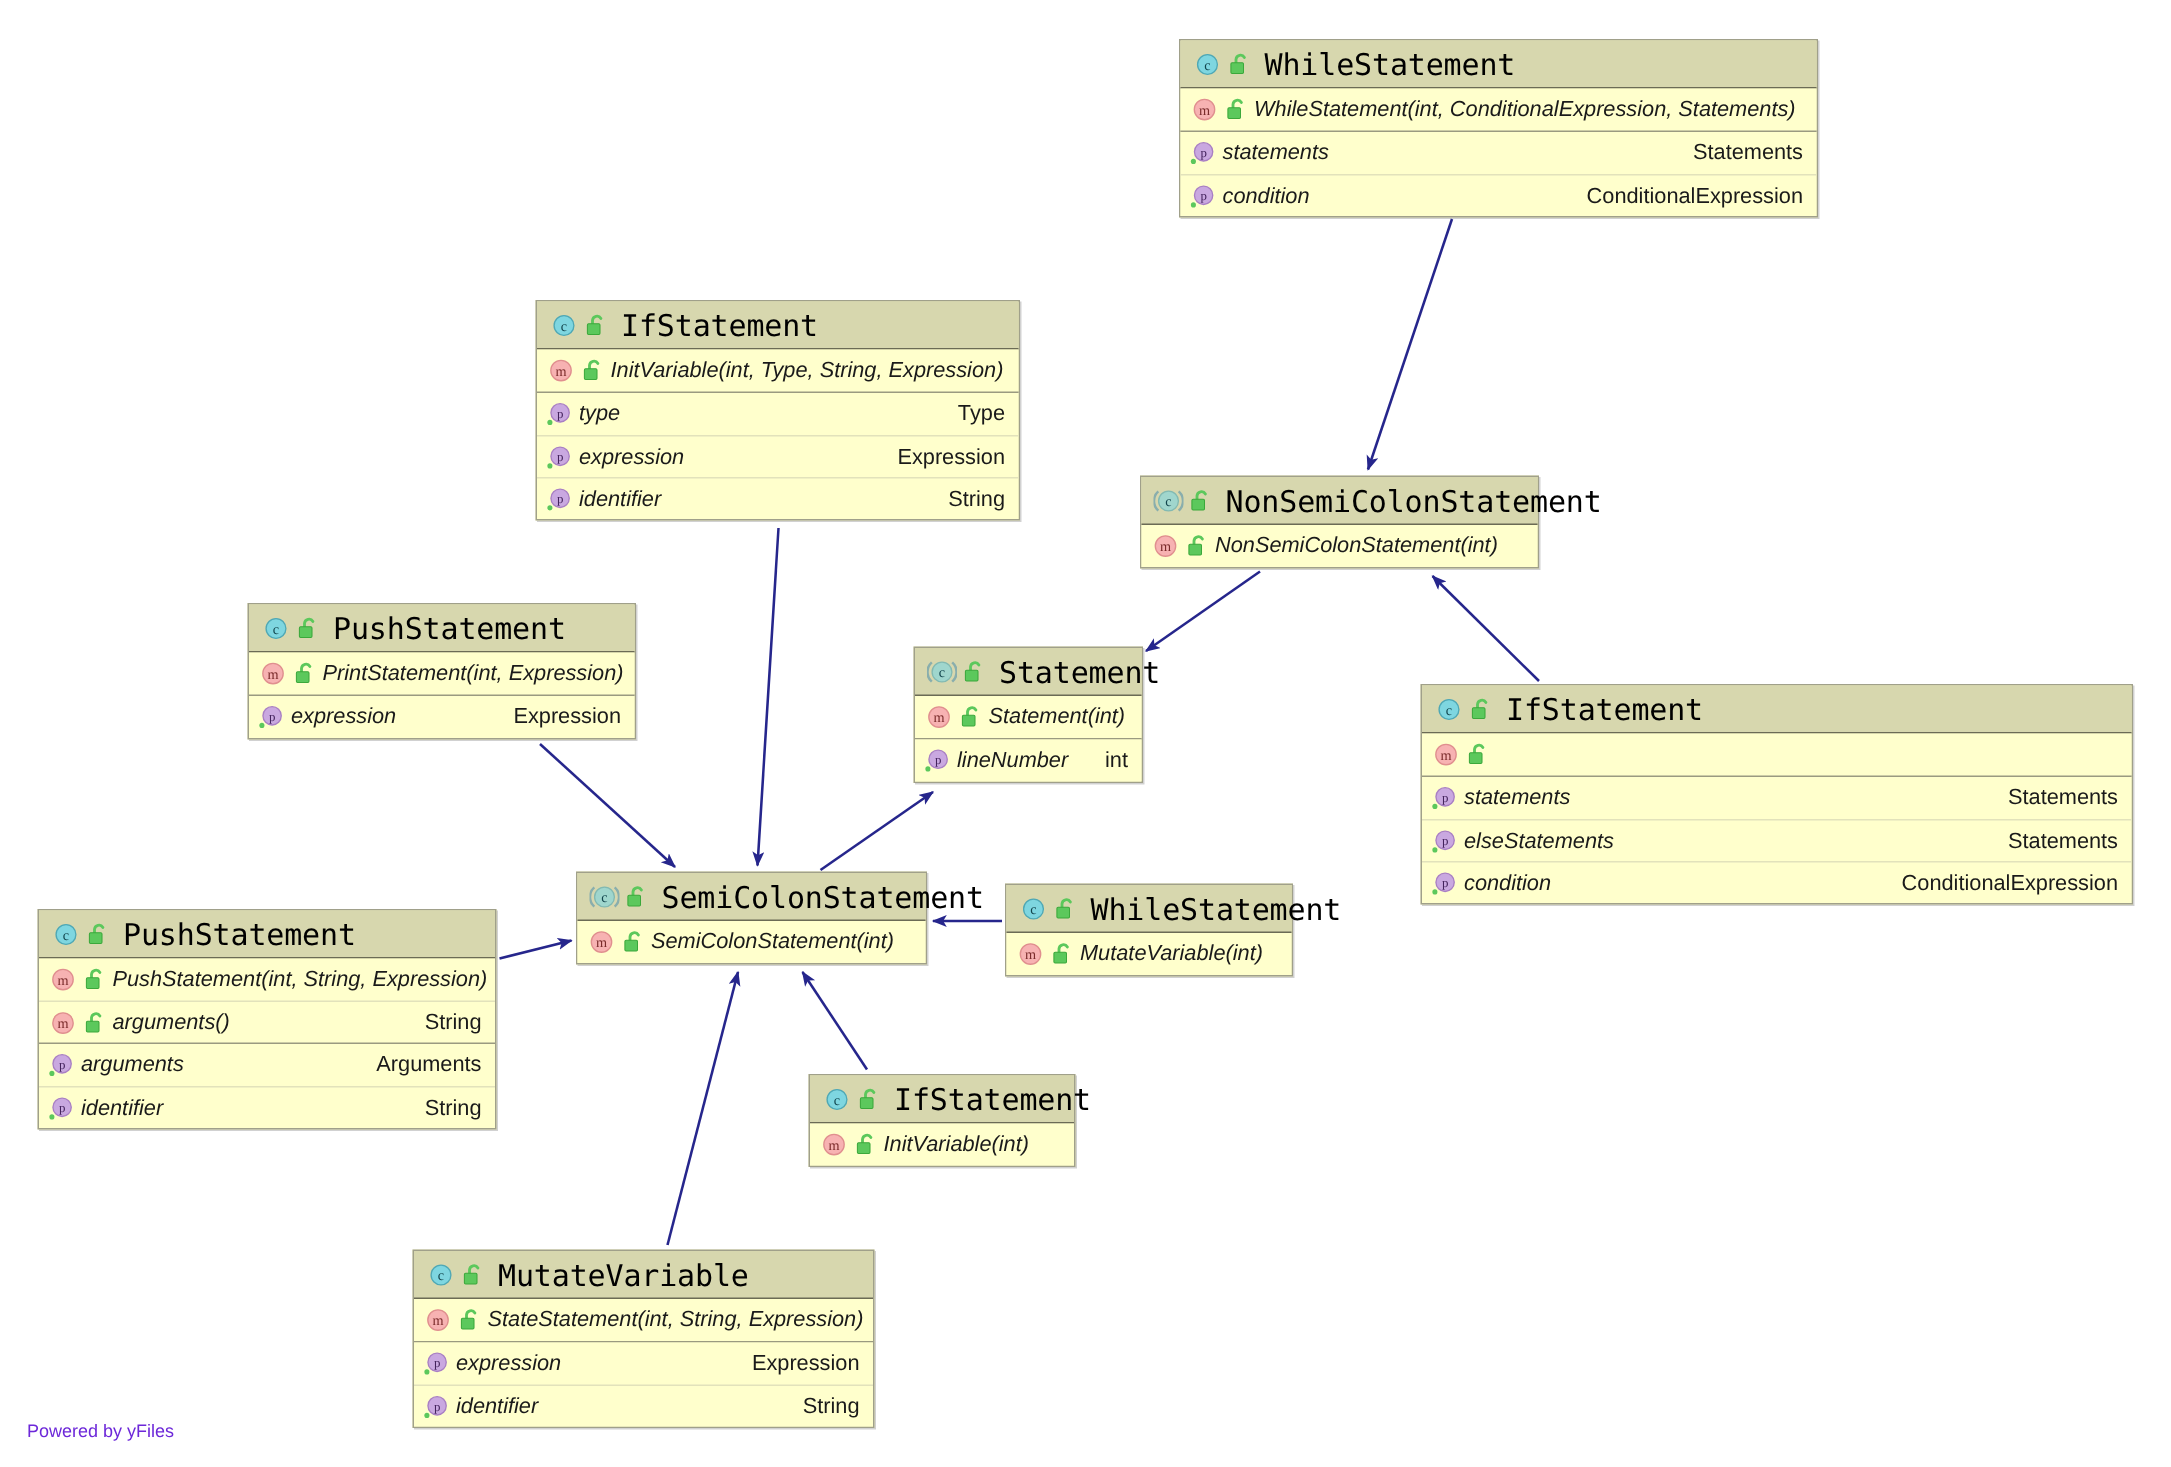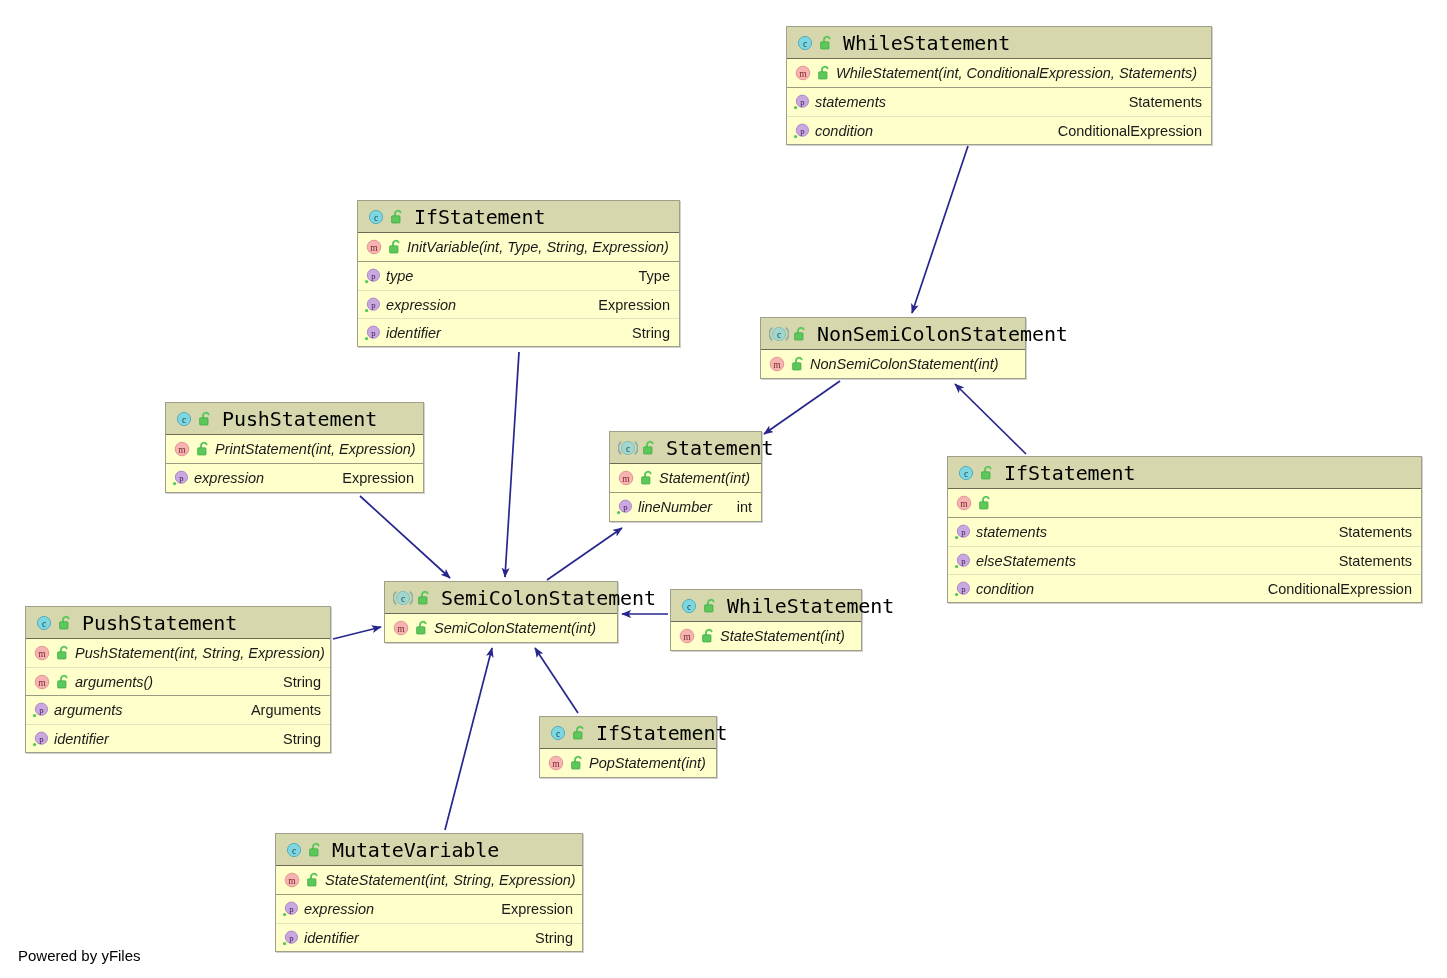--- a/index.html
+++ b/index.html
@@ -94,22 +94,22 @@
   }
   .icon svg { display: block; }
 
   .lock-icon { margin-left: 4px; }
 
   
   #watermark {
     position: absolute;
     left: 18px;
     top: 947px;
-    font-size: 15px;
-    color: #000000;
+    font-size: 12px;
+    color: #6d28d9;
     font-family: "Liberation Sans", sans-serif;
     user-select: none;
   }
 </style>
 </head>
 <body>
 
 <div id="diagram-canvas">
 
   <svg id="edge-layer" viewBox="0 0 1447 978" width="1447" height="978">
@@ -519,21 +519,21 @@
                 <circle cx="10" cy="10" r="6.8" fill="#f7b2b2" stroke="#e08f8f" stroke-width="0.9"></circle>
                 <text x="10" y="13.6" text-anchor="middle" font-family="Liberation Serif, serif" font-size="9.5" fill="#7a2b2b">m</text>
               </svg>
             </span>
             <span class="icon lock-icon">
               <svg width="15" height="16" viewBox="0 0 15 16">
                 <path d="M5 7 V4.6 a3 3 0 0 1 5.6 -1.3" stroke="#5cc85c" stroke-width="1.9" fill="none" stroke-linecap="round"></path>
                 <rect x="1.6" y="6.8" width="8.4" height="7.2" rx="0.8" fill="#5cc85c" stroke="#3ba83b" stroke-width="0.7"></rect>
               </svg>
             </span>
-            <span class="row-name">StateStatement(int)</span>
+            <span class="row-name">MutateVariable(int)</span>
           </div>
         </div>
       </div>
       <div class="uml-class" style="left: 25px; top: 606px; width: 306px;">
         <div class="uml-header">
           <span class="icon">
             <svg width="20" height="20" viewBox="0 0 20 20">
               <circle cx="10" cy="10" r="6.6" fill="#7ed6e0" opacity="1" stroke="#4fa8b5" stroke-width="0.9"></circle>
               <text x="10" y="13.6" text-anchor="middle" font-family="Liberation Serif, serif" font-size="9.5" fill="#12454d">c</text>
             </svg>
@@ -627,21 +627,21 @@
                 <circle cx="10" cy="10" r="6.8" fill="#f7b2b2" stroke="#e08f8f" stroke-width="0.9"></circle>
                 <text x="10" y="13.6" text-anchor="middle" font-family="Liberation Serif, serif" font-size="9.5" fill="#7a2b2b">m</text>
               </svg>
             </span>
             <span class="icon lock-icon">
               <svg width="15" height="16" viewBox="0 0 15 16">
                 <path d="M5 7 V4.6 a3 3 0 0 1 5.6 -1.3" stroke="#5cc85c" stroke-width="1.9" fill="none" stroke-linecap="round"></path>
                 <rect x="1.6" y="6.8" width="8.4" height="7.2" rx="0.8" fill="#5cc85c" stroke="#3ba83b" stroke-width="0.7"></rect>
               </svg>
             </span>
-            <span class="row-name">PopStatement(int)</span>
+            <span class="row-name">InitVariable(int)</span>
           </div>
         </div>
       </div>
       <div class="uml-class" style="left: 275px; top: 833px; width: 308px;">
         <div class="uml-header">
           <span class="icon">
             <svg width="20" height="20" viewBox="0 0 20 20">
               <circle cx="10" cy="10" r="6.6" fill="#7ed6e0" opacity="1" stroke="#4fa8b5" stroke-width="0.9"></circle>
               <text x="10" y="13.6" text-anchor="middle" font-family="Liberation Serif, serif" font-size="9.5" fill="#12454d">c</text>
             </svg>

